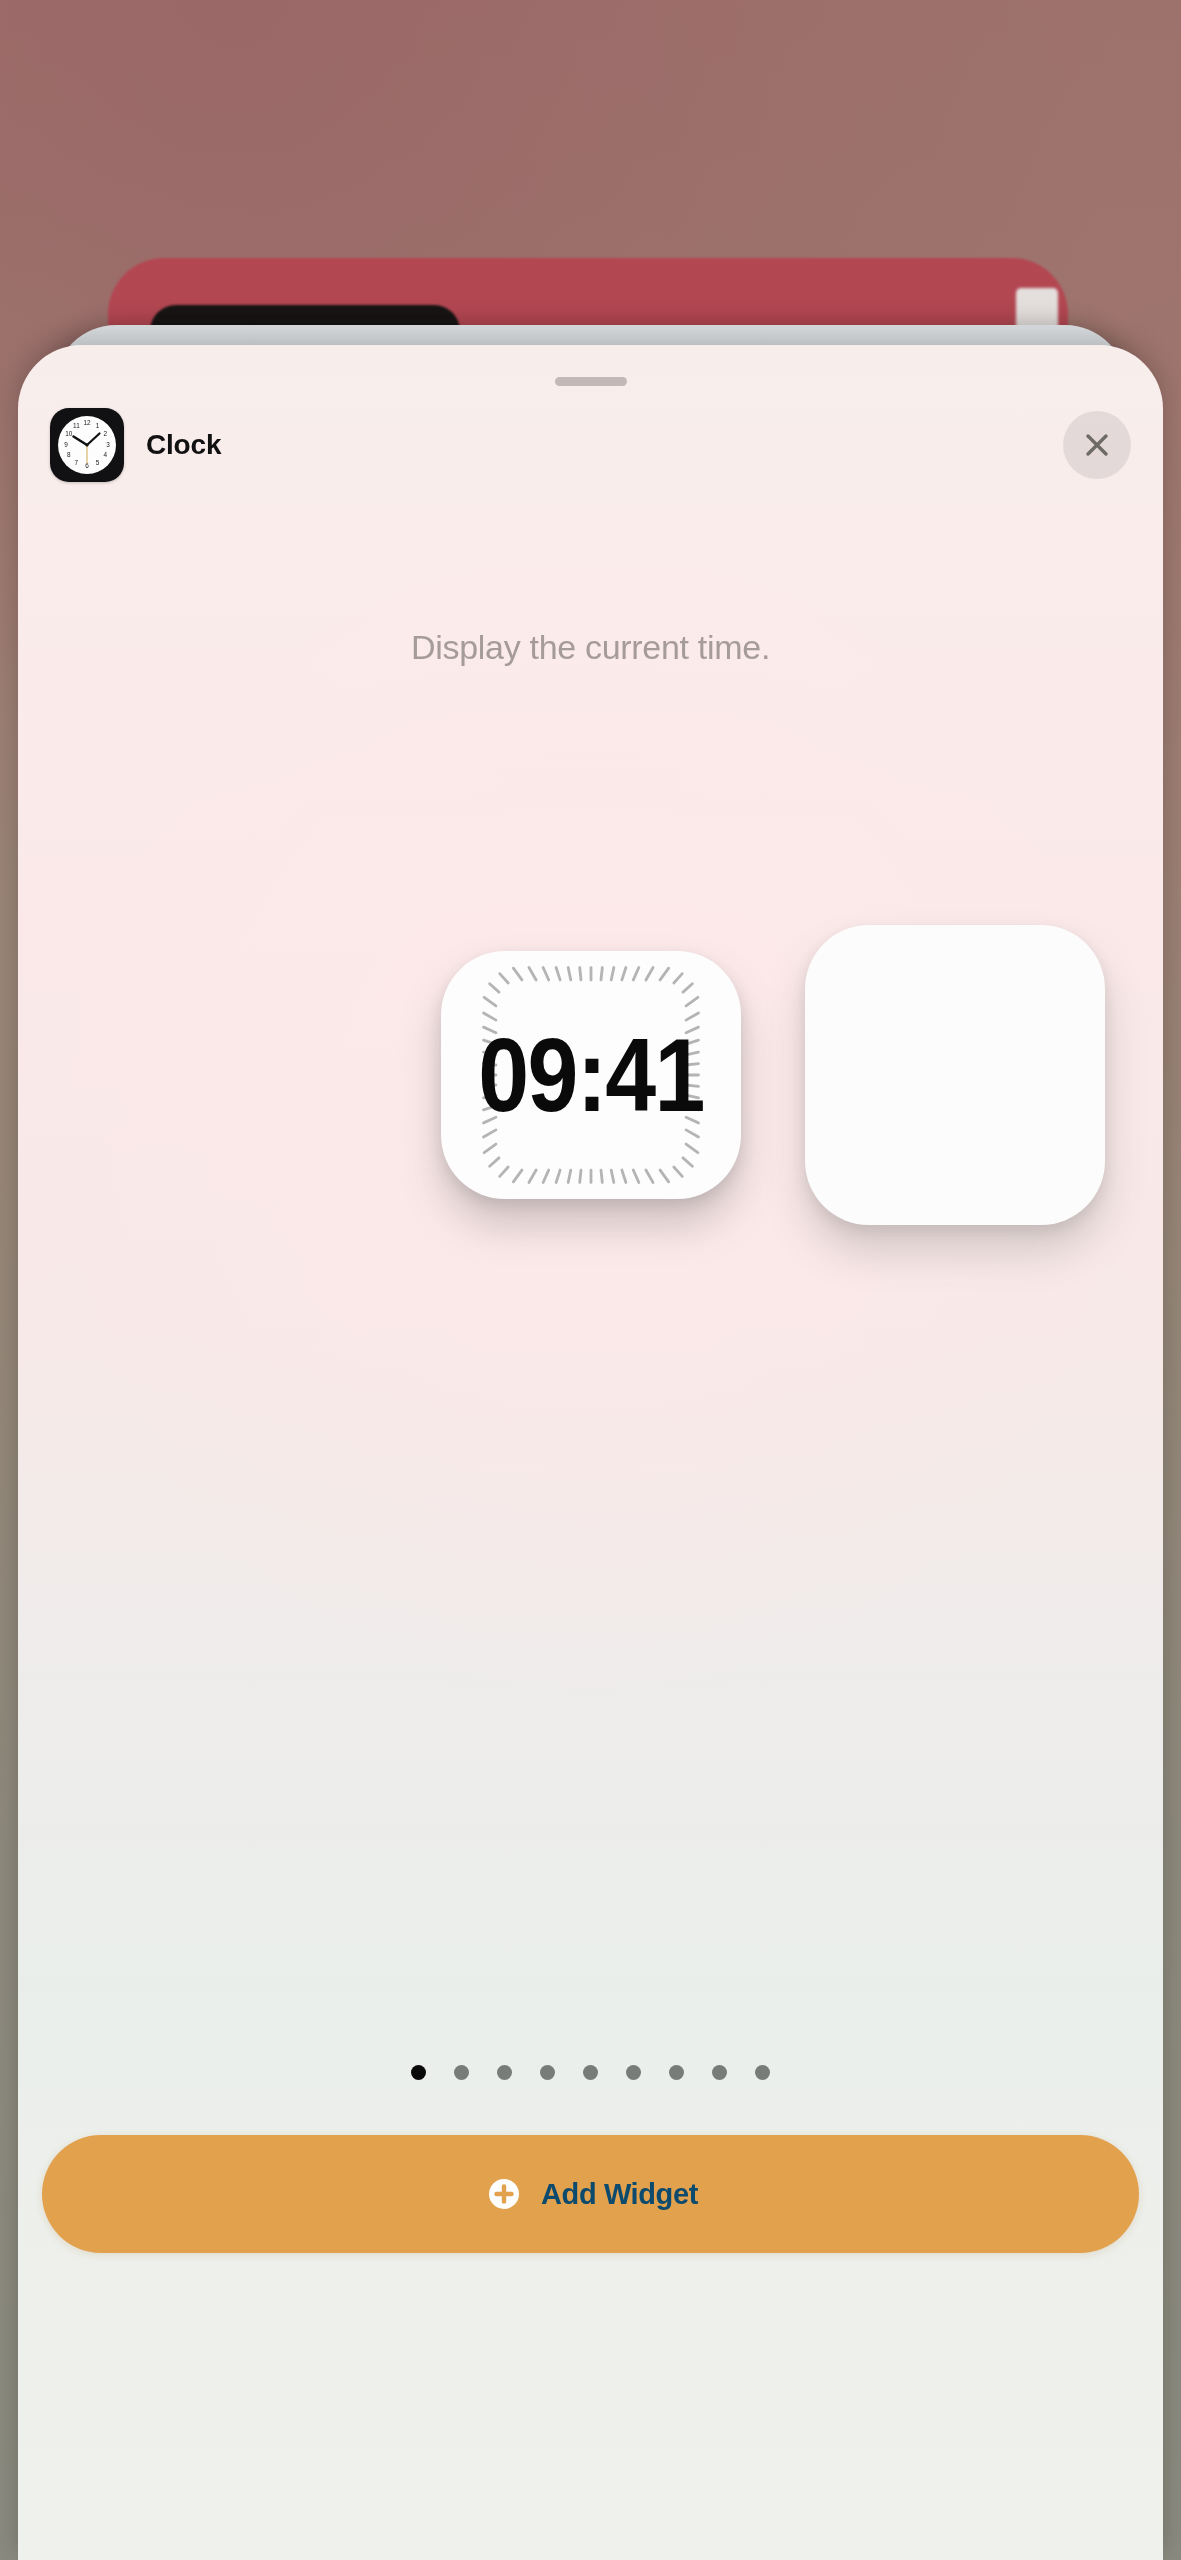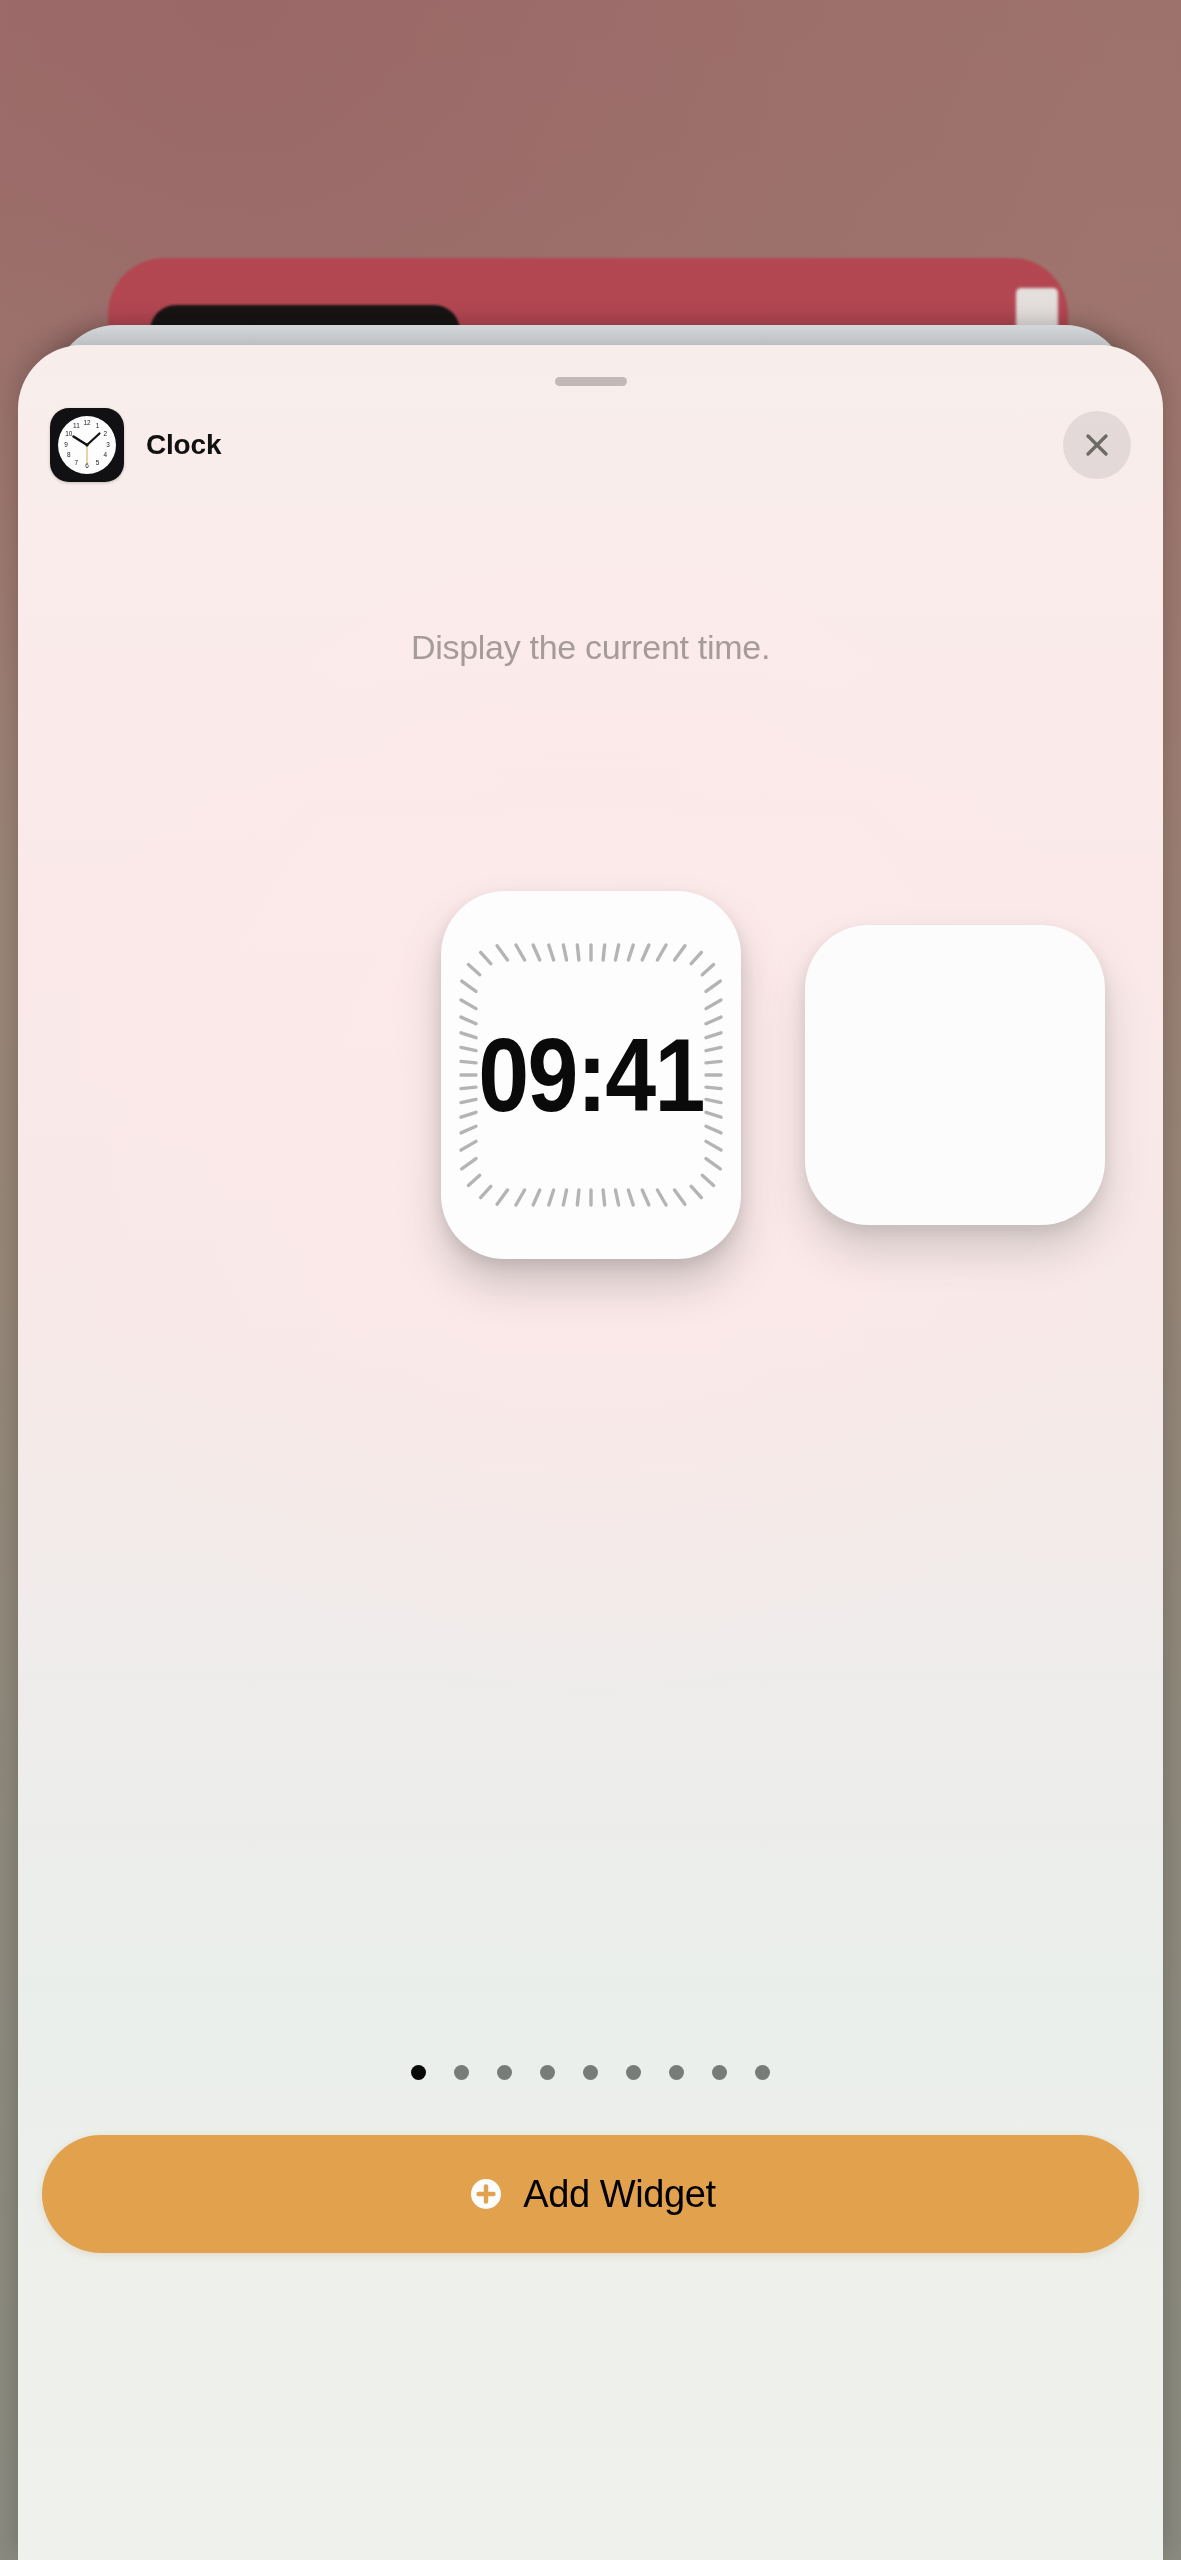--- a/index.html
+++ b/index.html
@@ -135,21 +135,21 @@
 
   
   .carousel {
     position:absolute; left:0; right:0; top:410px;
     height:640px;
     display:flex; align-items:center; justify-content:center;
   }
 
   .widget-card {
     position:relative;
-    width:300px; height:368px;
+    width:300px; height:248px;
     border-radius:64px;
     background:#fdfdfd;
     box-shadow:0 26px 42px rgba(80,80,80,.26), 0 6px 14px rgba(90,90,90,.16);
   }
   .ticks { position:absolute; inset:0; }
   .ticks svg { width:100%; height:100%; display:block; }
 
   .widget-time {
     position:absolute; inset:0;
     display:flex; align-items:center; justify-content:center;
@@ -189,21 +189,21 @@
     background:#e2a14d;
     display:flex; align-items:center; justify-content:center;
     gap:16px;
     cursor:pointer;
     box-shadow:0 2px 8px rgba(160,110,40,.16);
   }
   .add-btn .plus-icon {
     width:42px; height:42px; flex:0 0 auto;
   }
   .add-btn .label {
-    font-size:38px; font-weight:400; color:#000000;
+    font-size:29px; font-weight:700; color:#0c4a6e;
     letter-spacing:-0.4px;
   }
 </style>
 </head>
 <body>
 
 <div class="backdrop">
   <div class="bg-card-red"></div>
   <div class="bg-card-black"></div>
   <div class="bg-card-chip"></div>

